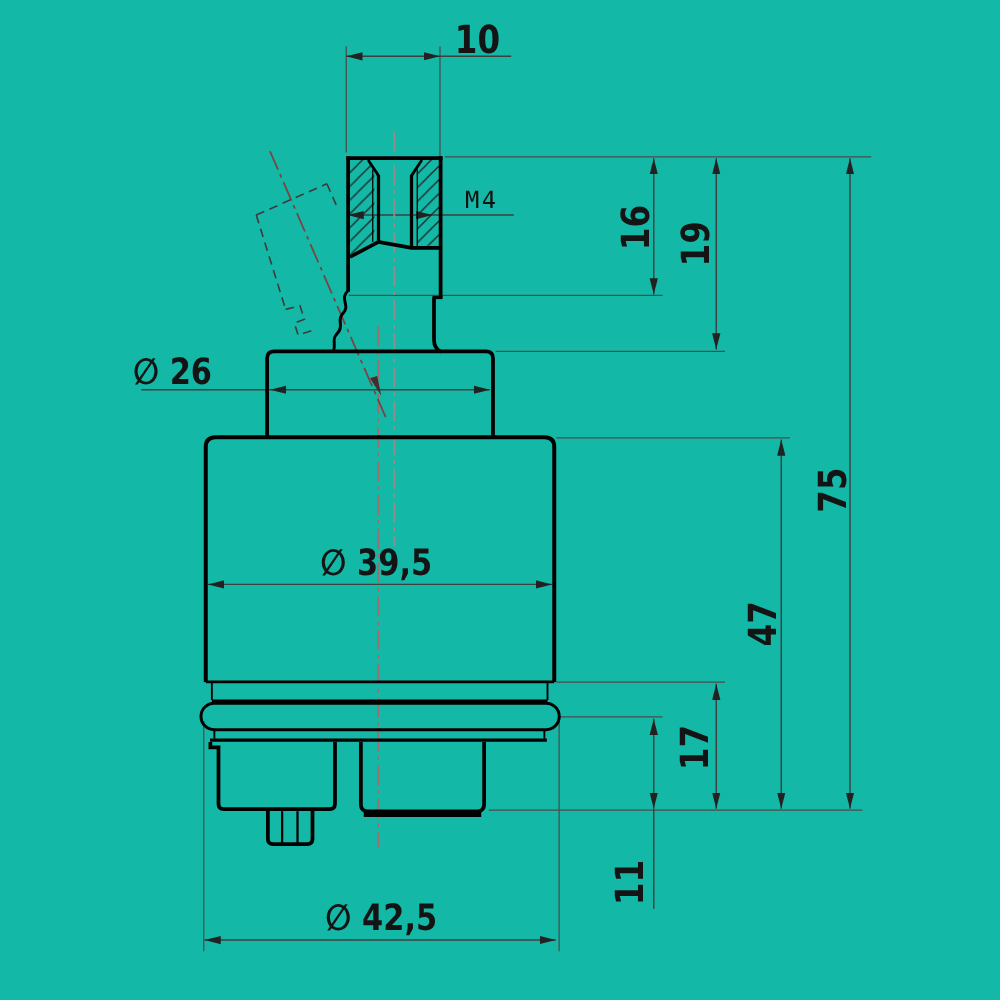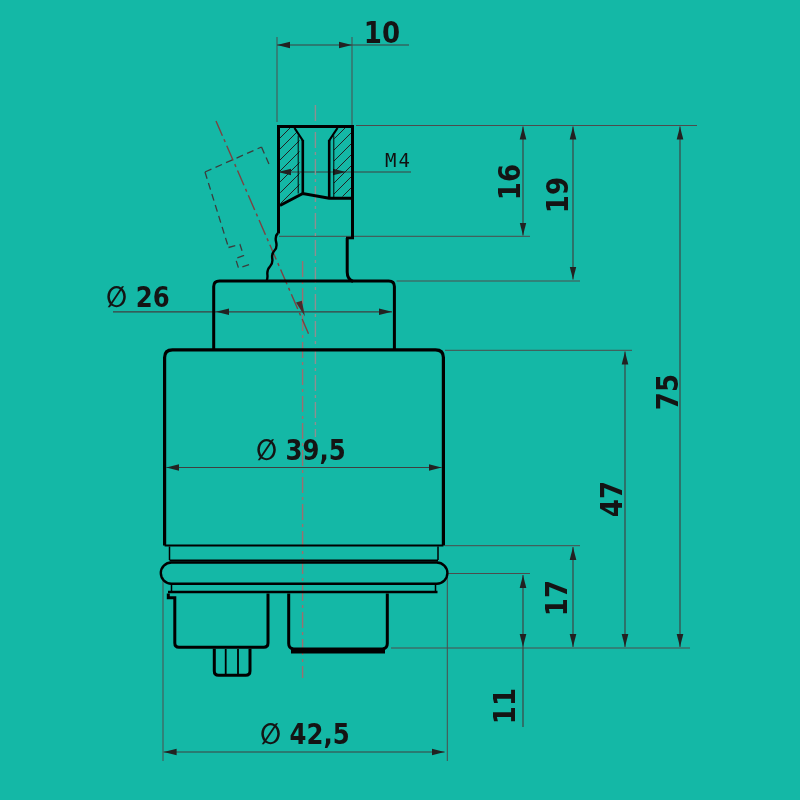--- a/index.html
+++ b/index.html
@@ -137,21 +137,21 @@
     <path class="outline w18" d="M238,649 V675"></path>
 
     <path class="outline w3" d="M288.7,593.5 V643.5 Q288.7,648 293,649"></path>
     <path class="outline w3" d="M387.3,593.5 V643.5 Q387.3,648 383,649"></path>
     <path class="outline w6" d="M291,650.5 H385"></path>
   </g>
 </svg>
 
 <div class="lbl" style="left:342px;top:14px;width:80px;">10</div>
 
-<div class="m4lbl" style="left:385px;top:148px;width:60px;">M4</div>
+<div class="m4lbl" style="left:372px;top:148px;width:60px;">M4</div>
 
 <div class="lbl dia" style="left:58px;top:279px;width:160px;">∅ 26</div>
 
 <div class="lbl dia" style="left:221px;top:432px;width:160px;">∅ 39,5</div>
 
 <div class="lbl dia" style="left:225px;top:716px;width:160px;">∅ 42,5</div>
 
 <div class="lbl rot" style="left:464px;top:164px;width:90px;">16</div>
 
 <div class="lbl rot" style="left:512px;top:177px;width:90px;">19</div>

